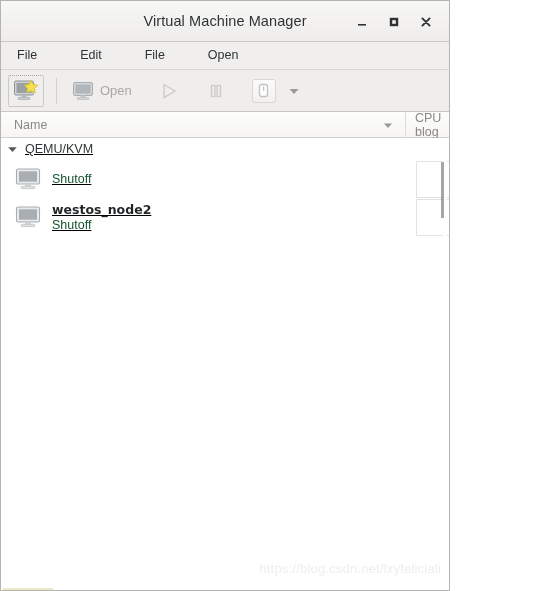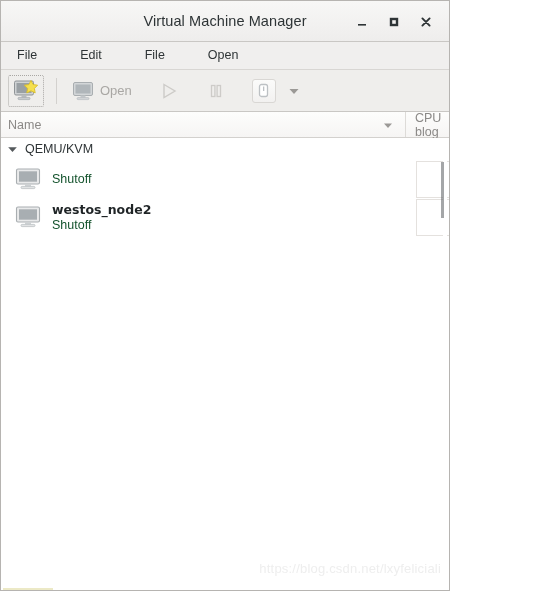--- a/index.html
+++ b/index.html
@@ -140,21 +140,21 @@
     display: flex;
     background: linear-gradient(to bottom, #fdfdfc, #f6f5f4);
     border-bottom: 1px solid #d3d1ce;
   }
   .col-name {
     width: 405px;
     box-sizing: border-box;
     display: flex;
     align-items: center;
     border-right: 1px solid #dddbd8;
-    padding-left: 7px;
+    padding-left: 13px;
   }
   .col-name-label {
     font-size: 12.5px;
     color: #8b8987;
     flex: 1;
   }
   .sort-caret { padding-right: 10px; display:block; }
   .col-cpu {
     flex: 1;
     box-sizing: border-box;
@@ -166,20 +166,21 @@
     font-size: 12.5px;
     color: #8b8987;
   }
 
   
   .body-area {
     position: relative;
     flex: 1 1 auto;
     background: #ffffff;
     overflow: hidden;
+    text-decoration: underline;
   }
   .group-row {
     display: flex;
     align-items: center;
     height: 22px;
     padding-left: 6px;
     gap: 7px;
   }
   .group-label {
     font-size: 12.5px;

